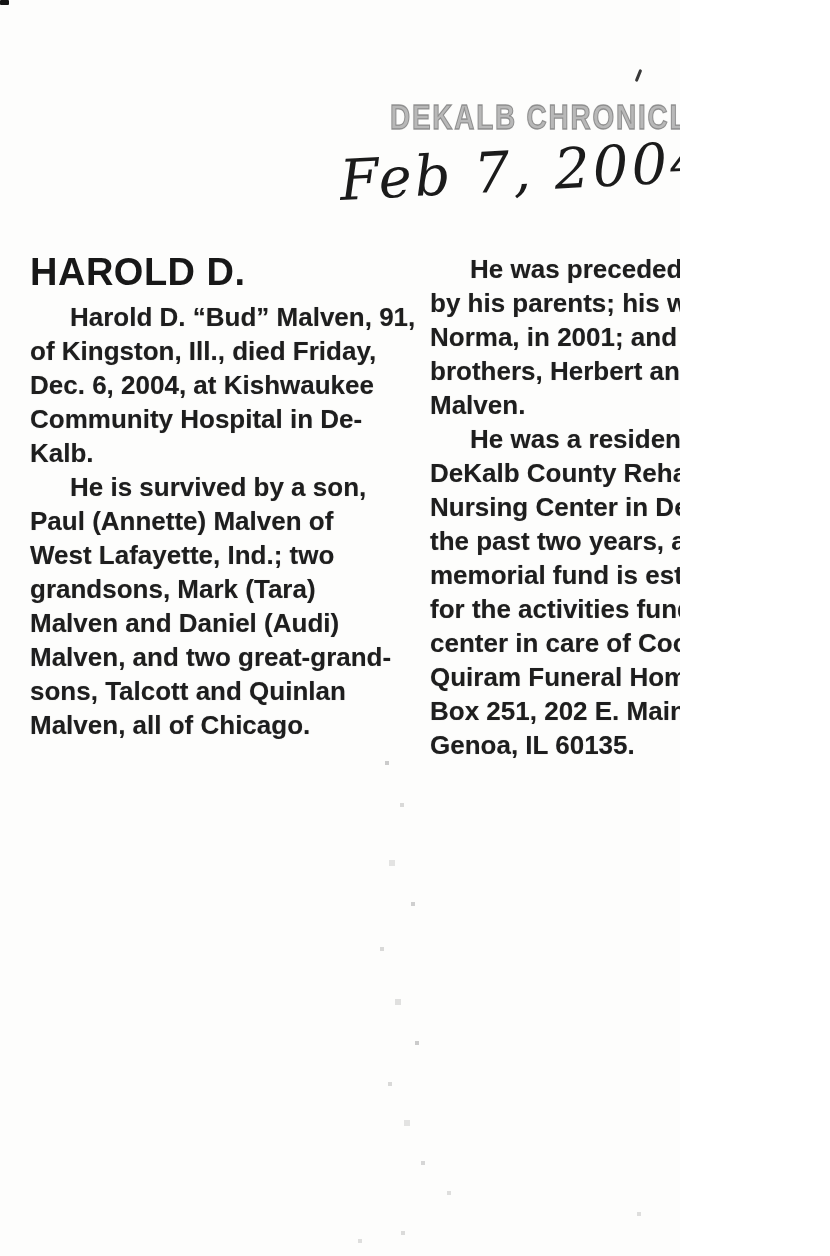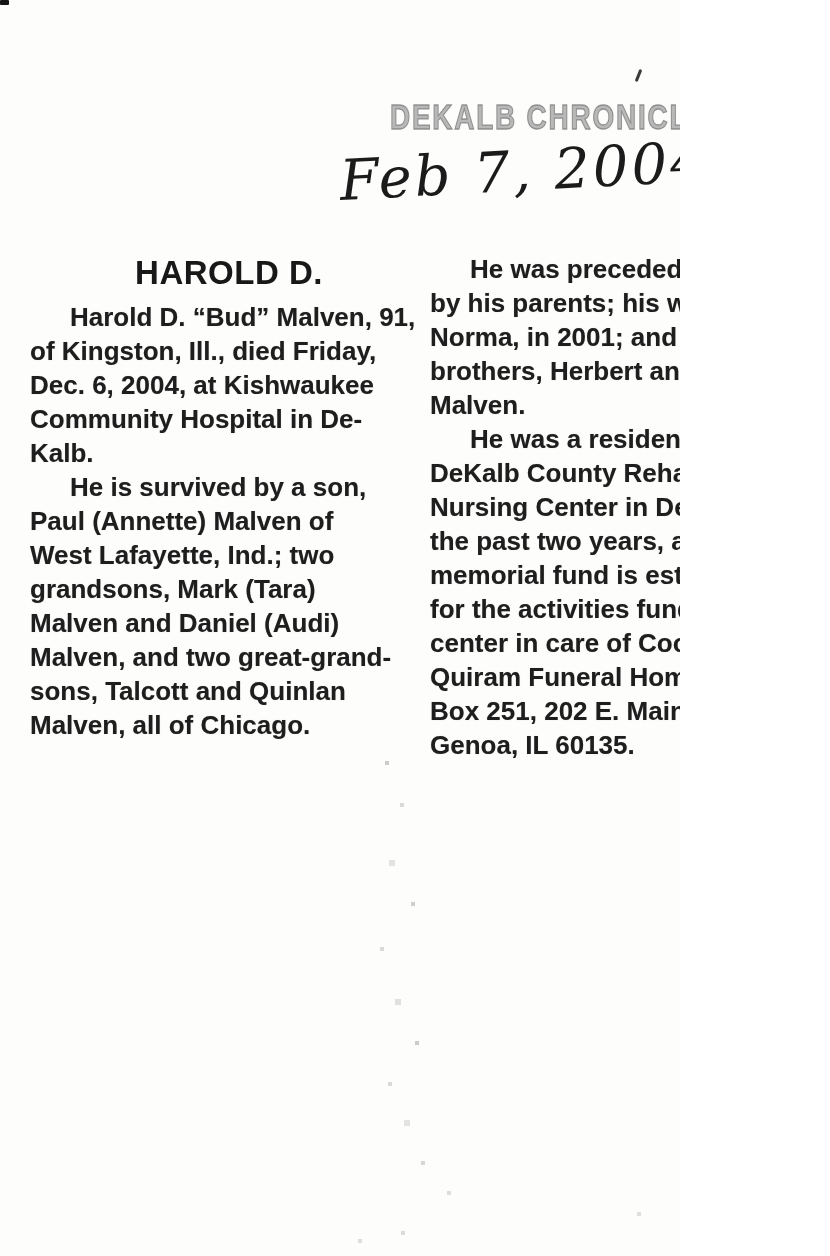--- a/index.html
+++ b/index.html
@@ -51,22 +51,22 @@
   
   .col {
     position: absolute;
     top: 252px;
   }
   .col-left  { left: 30px;  width: 398px; }
   .col-right { left: 430px; width: 400px; }
 
   h1.headline {
     margin: 0 0 7px 0;
-    text-align: center;
-    font-size: 33px;
+    text-align: left;
+    font-size: 38px;
     line-height: 41px;
     font-weight: bold;
     letter-spacing: 0.5px;
     color: #181818;
   }
   h1.headline span { display: block; }
 
   p.body-par {
     margin: 0;
     font-size: 26px;

